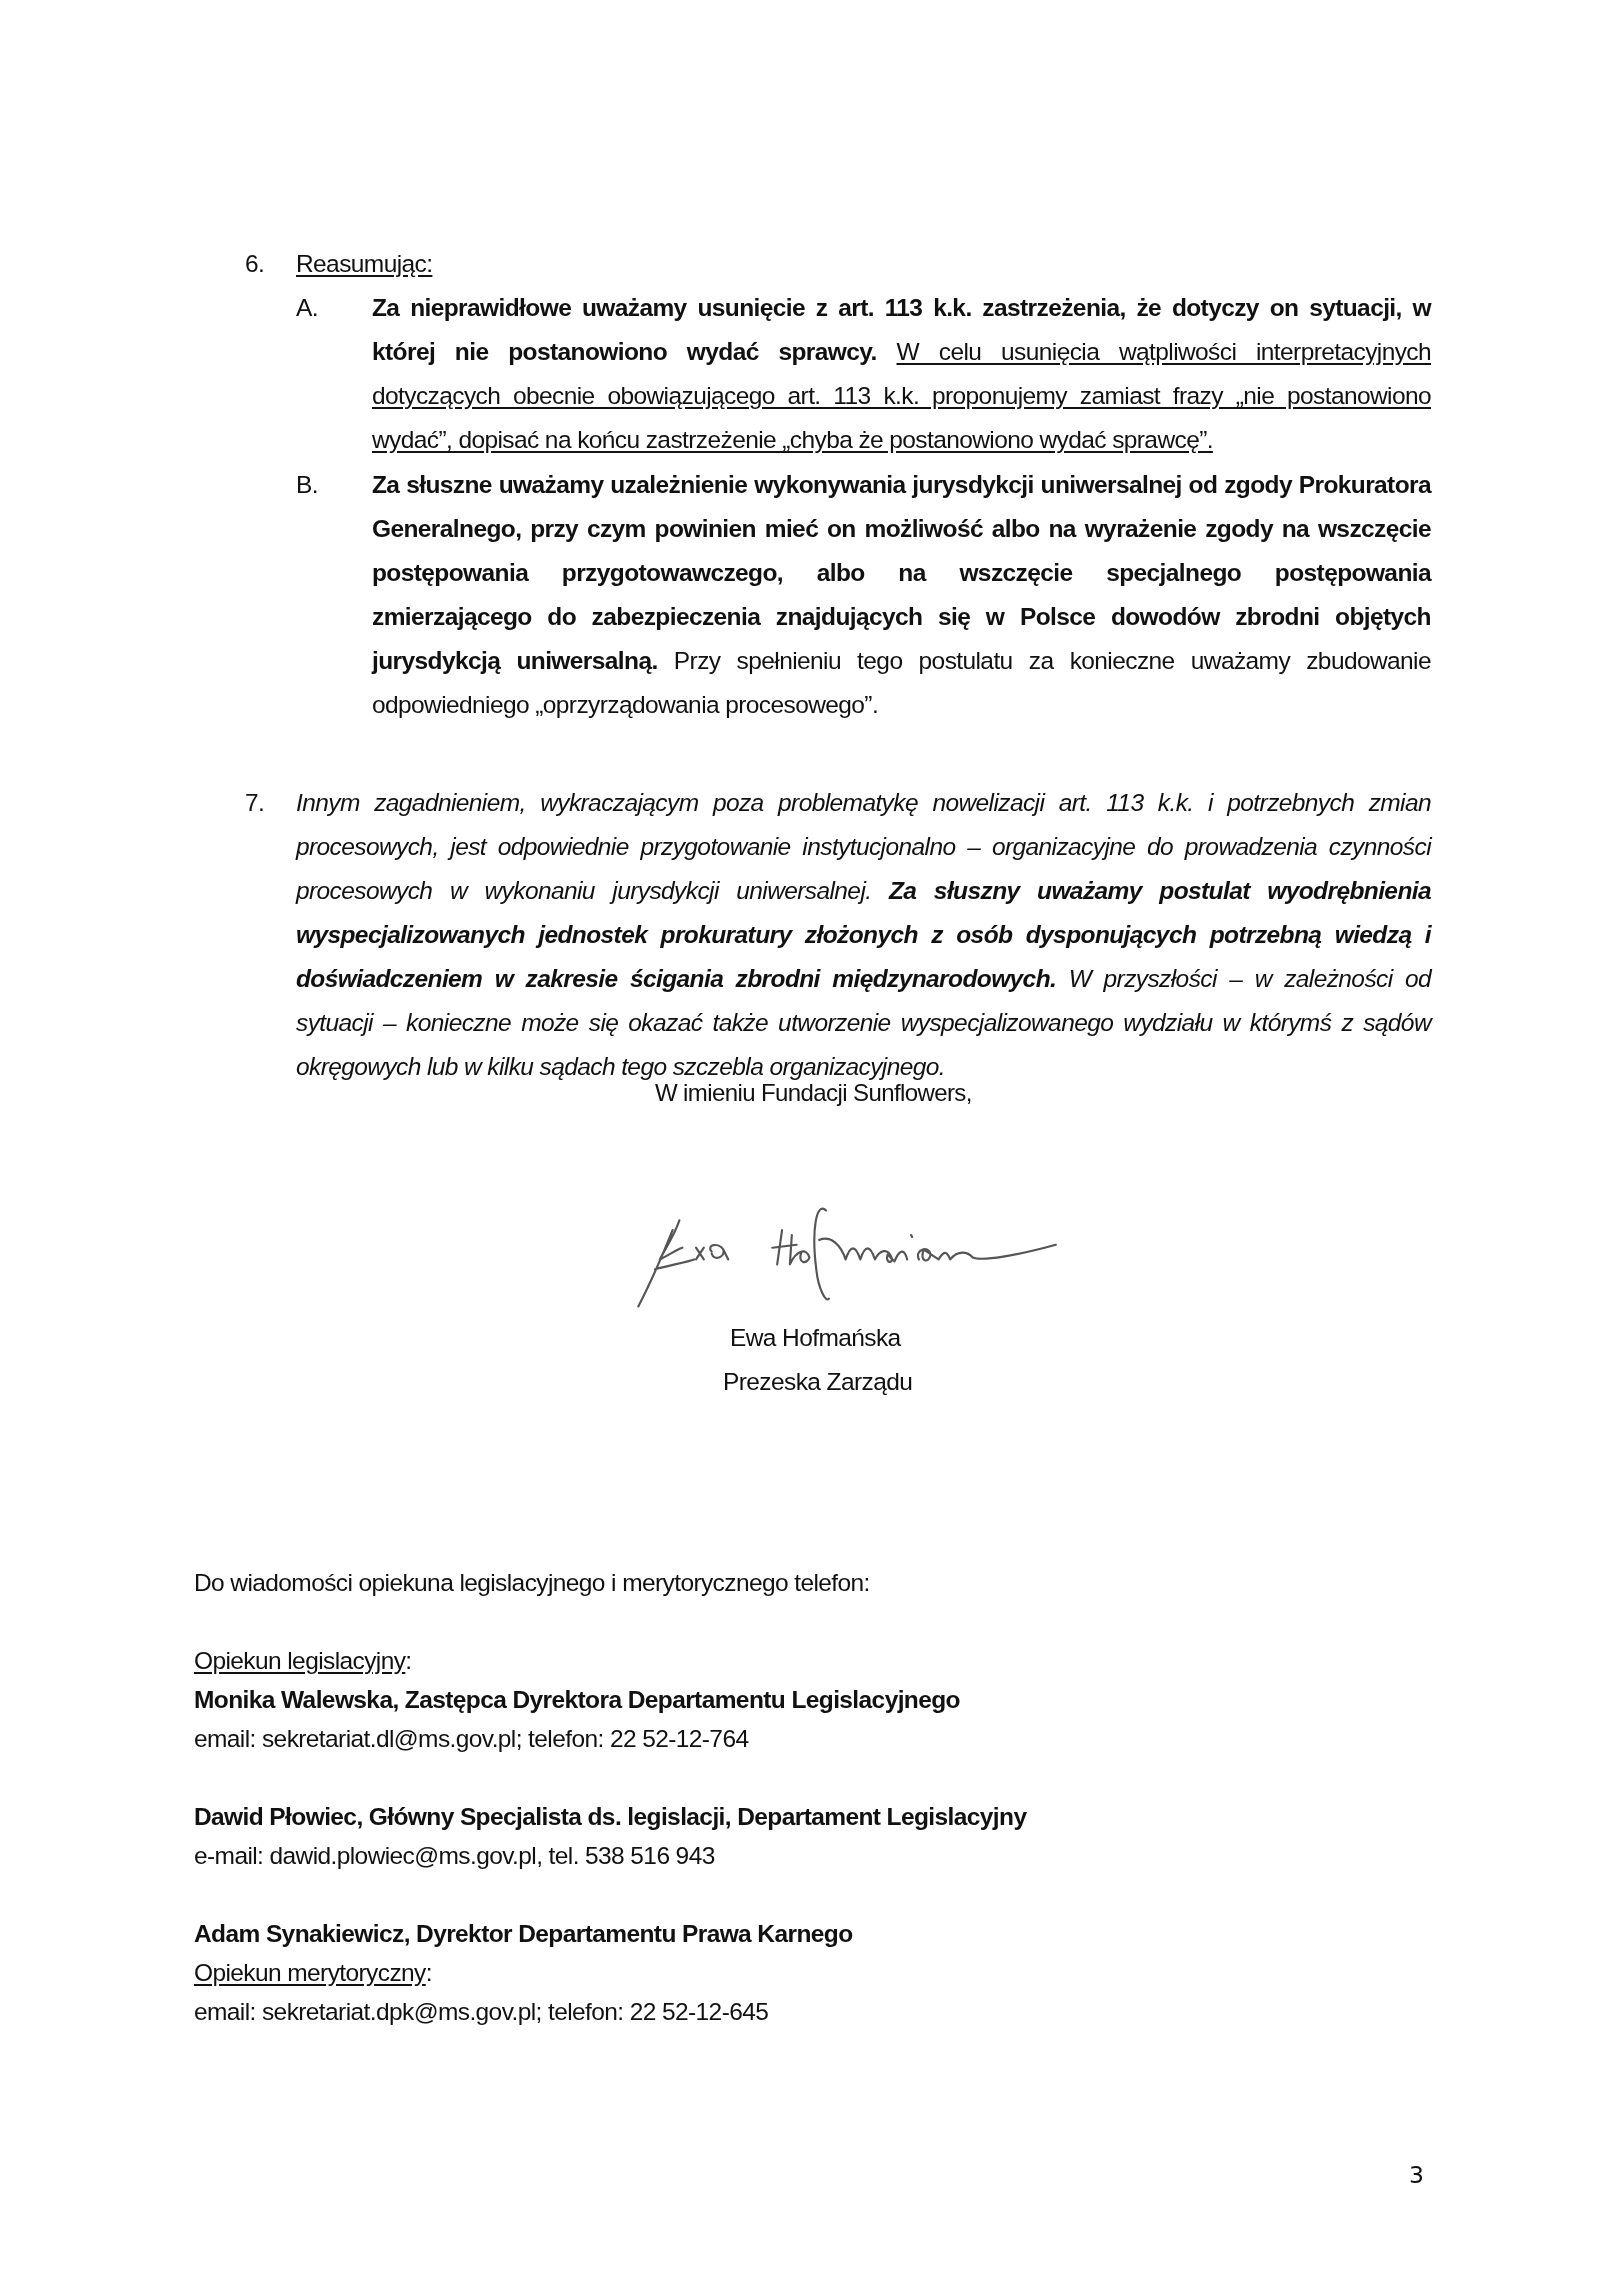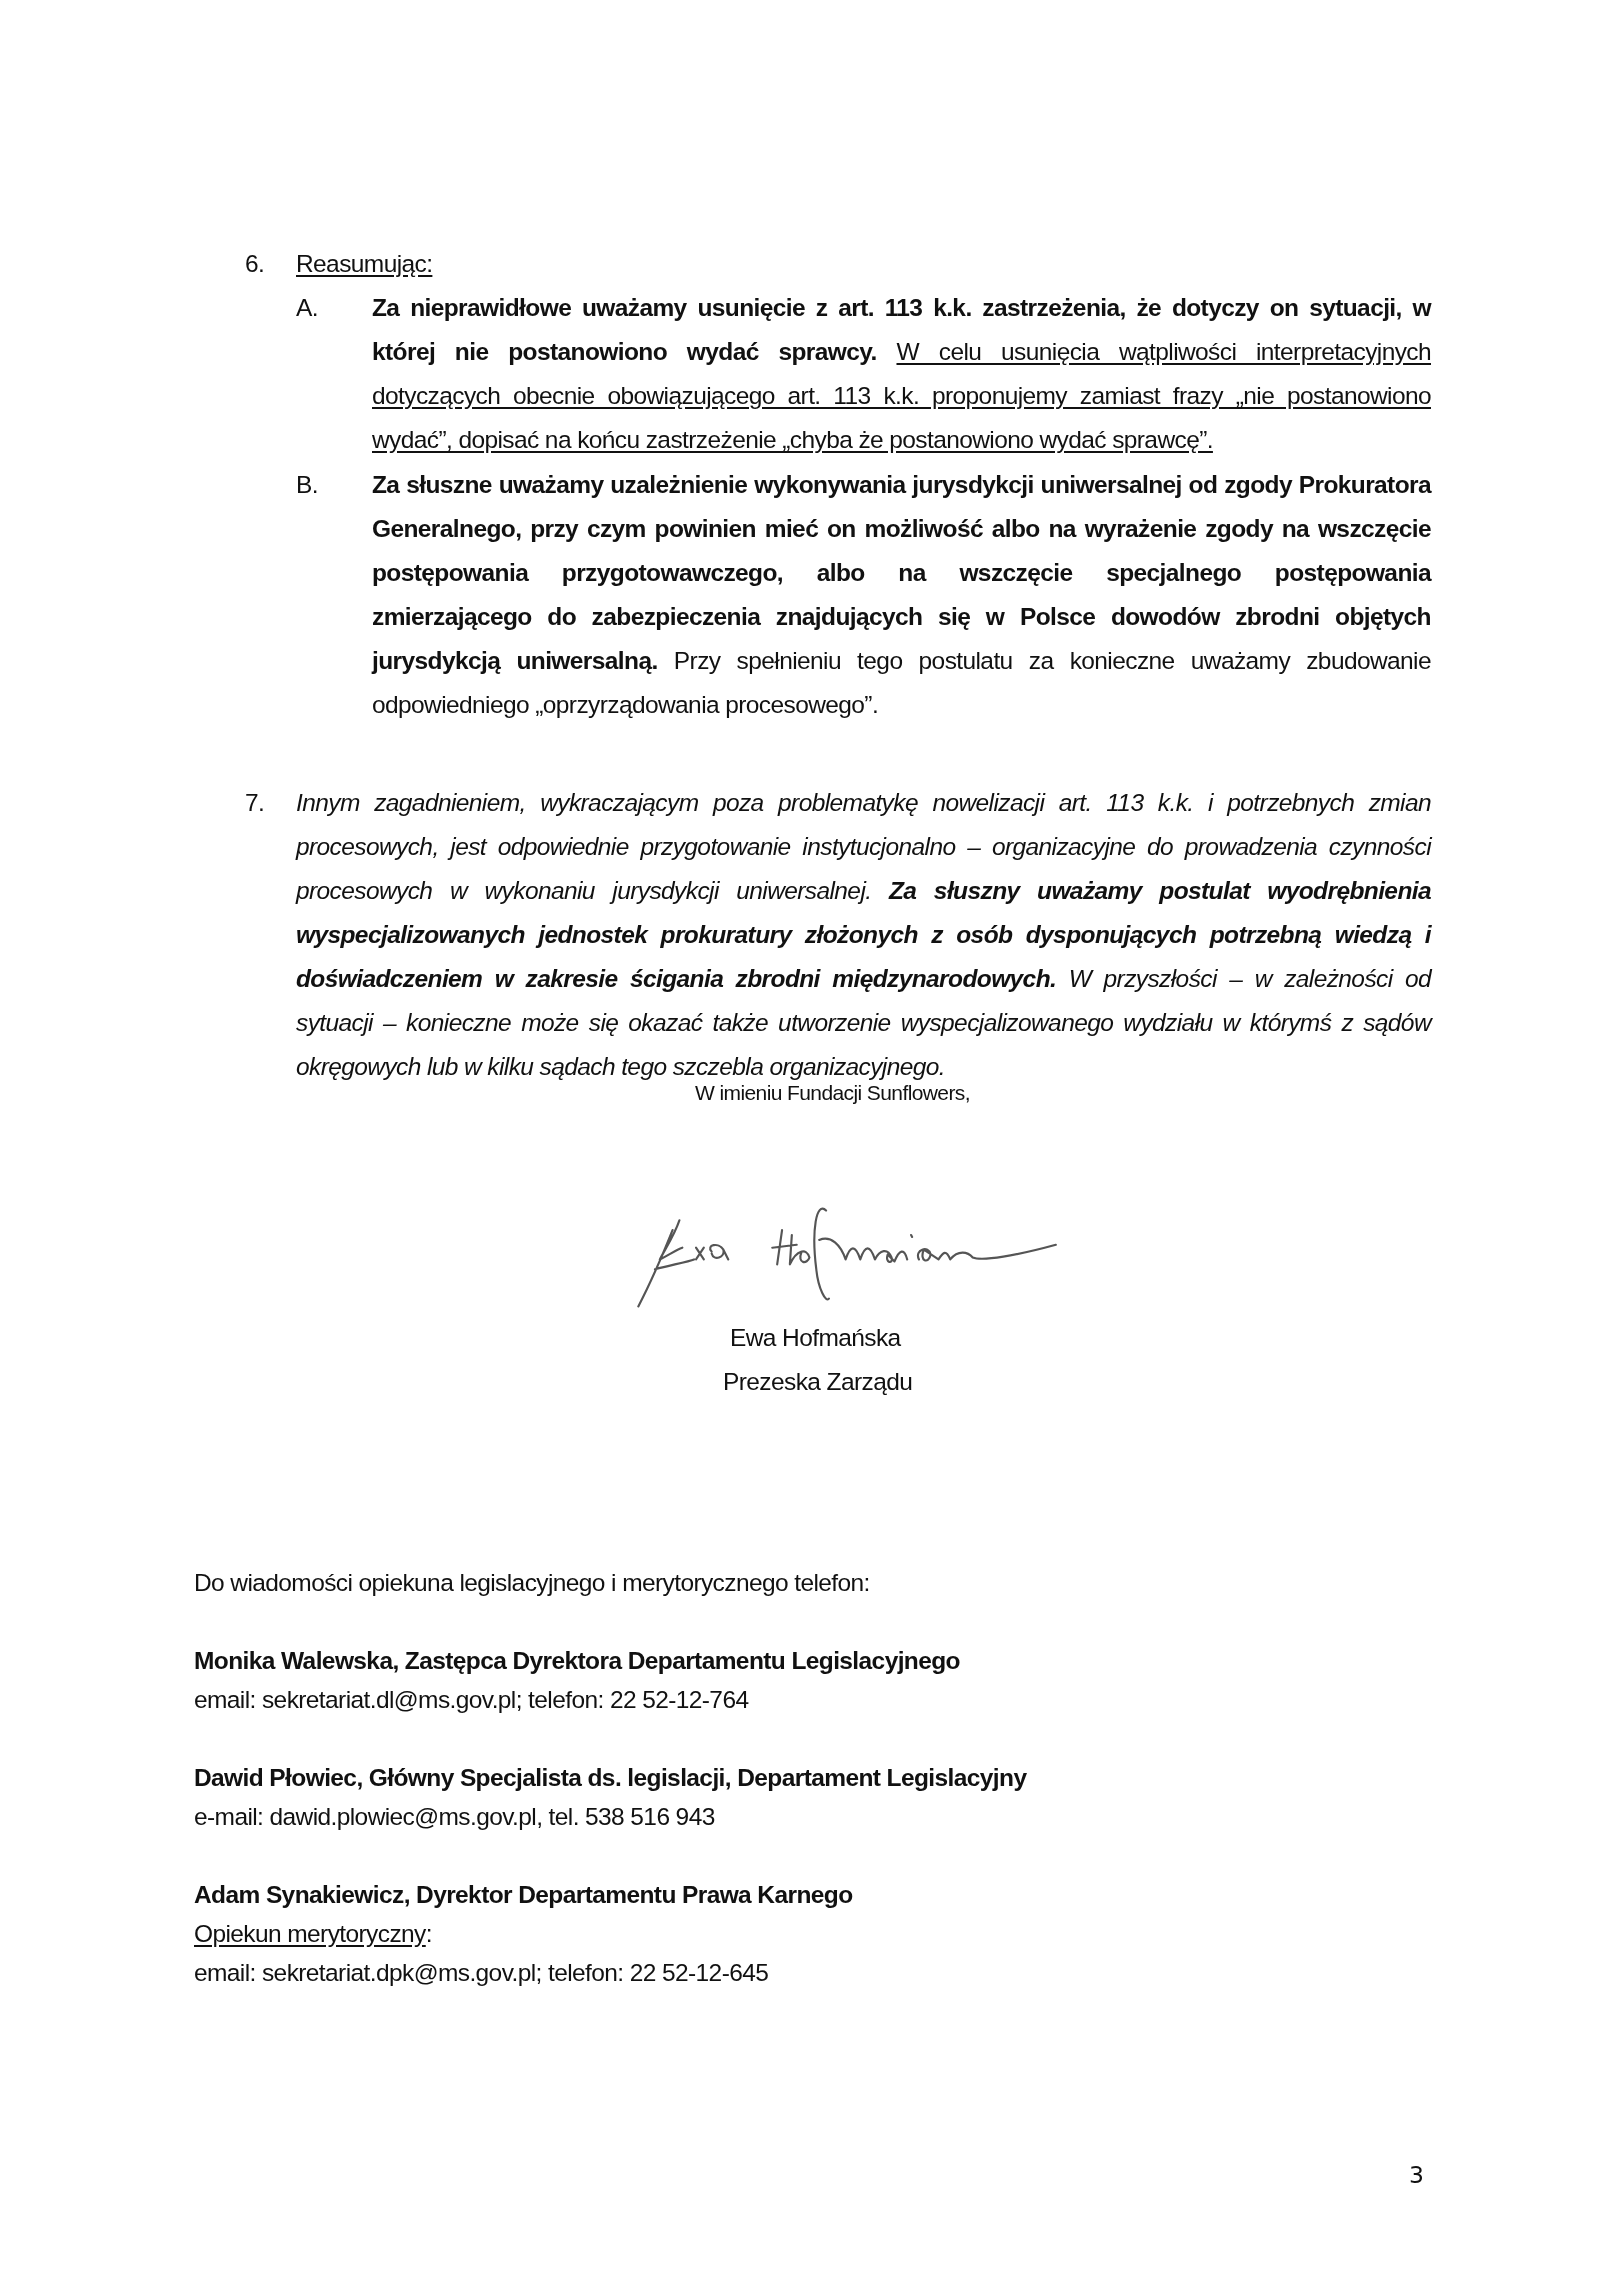--- a/index.html
+++ b/index.html
@@ -13,21 +13,21 @@
   .num { position: absolute; }
   #p6 { left: 245px; top: 242px; width: 1186px; }
   #p6 .num { left: 0; top: 0; }
   #p6 .head { position: absolute; left: 51px; top: 0; }
   #p6A { left: 296px; top: 286px; width: 1135px; }
   #p6B { left: 296px; top: 463px; width: 1135px; }
   .sub-label { position: absolute; left: 0; top: 0; }
   .sub-text { margin-left: 76px; }
   #p7 { left: 245px; top: 781px; width: 1186px; }
   #p7 .para-text { margin-left: 51px; font-style: italic; }
-  #sig { left: 655px; top: 1071px; font-size: 21px; margin-left: 40px; }
+  #sig { left: 655px; top: 1071px; font-size: 24px; }
   #sigimg { position: absolute; left: 635px; top: 1191px; width: 431px; height: 132px; }
   #signame { left: 730px; top: 1316px; }
   #sigrole { left: 723px; top: 1360px; }
   #cc { left: 194px; top: 1563px; width: 1176px; line-height: 39px; }
   .spacer { height: 39px; }
   #pagenum { position: absolute; left: 1409px; top: 2161px; font-family: "DejaVu Sans", sans-serif; font-size: 23.5px; }
 </style>
 </head>
 <body>
 
@@ -73,20 +73,21 @@
       <path d="M195 20 C185 10, 180 40, 185 80 C187 100, 195 115, 198 110 M188 50 C200 45, 210 55, 215 70 C220 55, 225 55, 230 70 C235 55, 240 55, 245 70 C250 60, 258 58, 262 68 C264 75, 255 74, 258 65 L265 72 C270 60, 275 58, 278 70 M282 45 L283 47 M290 70 C285 60, 300 55, 302 65 C300 75, 290 72, 295 60 L310 70 C315 62, 318 60, 322 70 C330 60, 340 62, 345 68 C355 72, 390 66, 430 55"></path>
     </g>
   </svg>
 
   <div id="signame" class="block">Ewa Hofmańska</div>
   <div id="sigrole" class="block">Prezeska Zarządu</div>
 
   <div id="cc" class="block">
     <div>Do wiadomości opiekuna legislacyjnego i merytorycznego telefon:</div>
     <div class="spacer"></div>
+    <div><u>Opiekun legislacyjny</u><span>:</span></div>
     <div><b>Monika Walewska, Zastępca Dyrektora Departamentu Legislacyjnego</b></div>
     <div>email: sekretariat.dl@ms.gov.pl; telefon: 22 52-12-764</div>
     <div class="spacer"></div>
     <div><b>Dawid Płowiec, Główny Specjalista ds. legislacji, Departament Legislacyjny</b></div>
     <div>e-mail: dawid.plowiec@ms.gov.pl, tel. 538 516 943</div>
     <div class="spacer"></div>
     <div><b>Adam Synakiewicz, Dyrektor Departamentu Prawa Karnego</b></div>
     <div><u>Opiekun merytoryczny</u><span>:</span></div>
     <div>email: sekretariat.dpk@ms.gov.pl; telefon: 22 52-12-645</div>
   </div>

